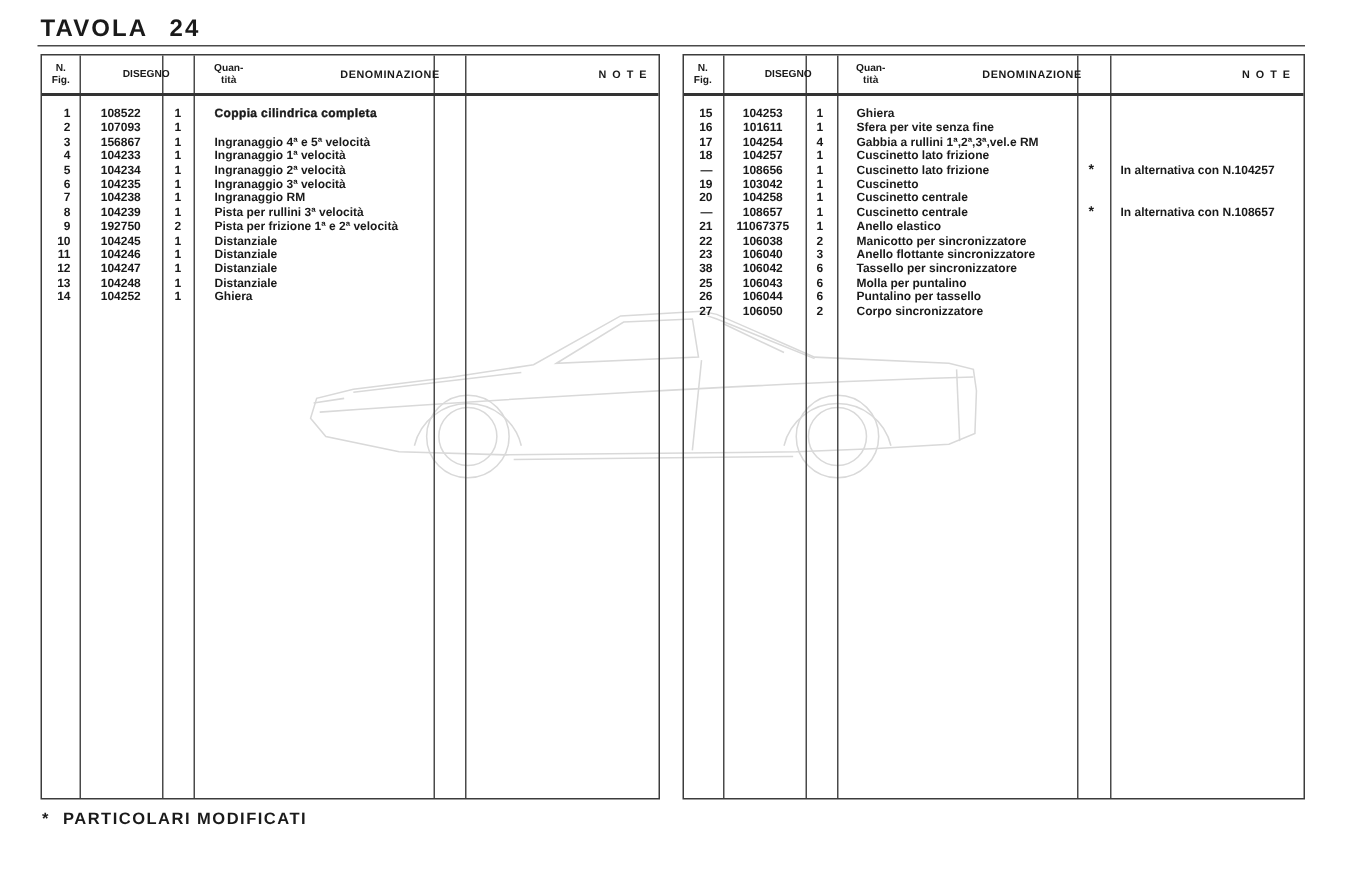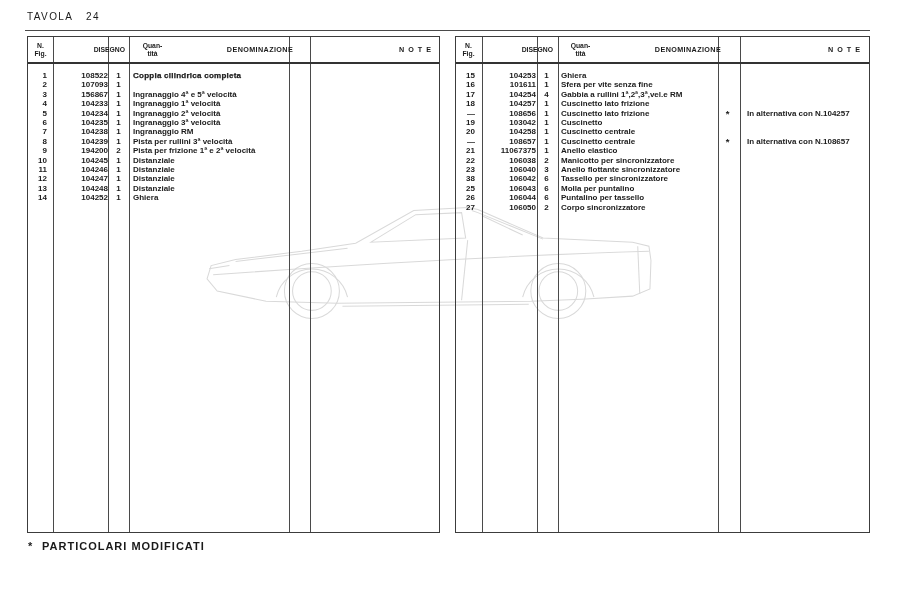--- a/index.html
+++ b/index.html
@@ -3,21 +3,21 @@
 <meta charset="utf-8">
 <style>
   html,body{margin:0;padding:0}
   body{
     width:900px;height:597px;position:relative;overflow:hidden;
     background:#ffffff;color:#1d1d1d;
     font-family:"Liberation Sans","DejaVu Sans",sans-serif;
   }
   .page-title{
     position:absolute;left:27px;top:11px;
-    font-size:10px;font-weight:normal;letter-spacing:1.4px;word-spacing:9px;
+    font-size:16px;font-weight:bold;letter-spacing:1.4px;word-spacing:9px;
     color:#1a1a1a;
   }
   .title-rule{position:absolute;left:25px;top:30px;width:845px;height:1.4px;background:#4a4a4a}
 
   .watermark{position:absolute;left:205px;top:196px;width:448px;height:130px;pointer-events:none}
 
   .parts-table{
     position:absolute;top:36px;height:497px;box-sizing:border-box;
     border:1.4px solid #3c3c3c;background:transparent;
   }
@@ -34,23 +34,23 @@
   .hc{
     font-size:6.8px;font-weight:bold;line-height:7.6px;
     text-align:center;white-space:pre-line;color:#1a1a1a;
   }
   .hc.denomh{font-size:7.2px;letter-spacing:.4px}
   .hc.noteh{font-size:7.2px;letter-spacing:4px;padding-left:4px}
 
   .rows{position:absolute;top:29px;left:0;right:0;padding-top:5px}
   .prow{display:flex;font-size:8px;font-weight:bold;line-height:9.4px;color:#1a1a1a}
   .c-fig{width:25px;text-align:right;padding-right:6px;box-sizing:border-box}
-  .c-dis{width:55px;text-align:right}
+  .c-dis{width:55px;text-align:center}
   .c-qty{width:21px;text-align:center}
-  .c-den{width:160px;padding-left:4px;box-sizing:border-box;white-space:pre-line}
+  .c-den{width:160px;padding-left:14px;box-sizing:border-box;white-space:pre-line}
   .c-star{width:21px;text-align:center;font-size:9.5px;line-height:9.4px}
   .c-note{flex:1;padding-left:9px;box-sizing:border-box}
   .prow .strong{letter-spacing:.25px;-webkit-text-stroke:.25px #1a1a1a}
 
   .footer{position:absolute;left:28px;top:540px;display:flex;align-items:center}
   .footer .sym{font-size:11px;font-weight:bold;line-height:10px;width:12px}
   .footer .lbl{font-size:11px;font-weight:bold;letter-spacing:1px;margin-left:2px;color:#1a1a1a}
 </style>
 </head>
 <body>
@@ -160,21 +160,21 @@
     <div class="c-fig">8</div>
     <div class="c-dis">104239</div>
     <div class="c-qty">1</div>
     <div class="c-den">Pista per rullini 3ª velocità</div>
     <div class="c-star"></div>
     <div class="c-note"></div>
   </div>
 
   <div class="prow">
     <div class="c-fig">9</div>
-    <div class="c-dis">194200</div>
+    <div class="c-dis">192750</div>
     <div class="c-qty">2</div>
     <div class="c-den">Pista per frizione 1ª e 2ª velocità</div>
     <div class="c-star"></div>
     <div class="c-note"></div>
   </div>
 
   <div class="prow">
     <div class="c-fig">10</div>
     <div class="c-dis">104245</div>
     <div class="c-qty">1</div>

